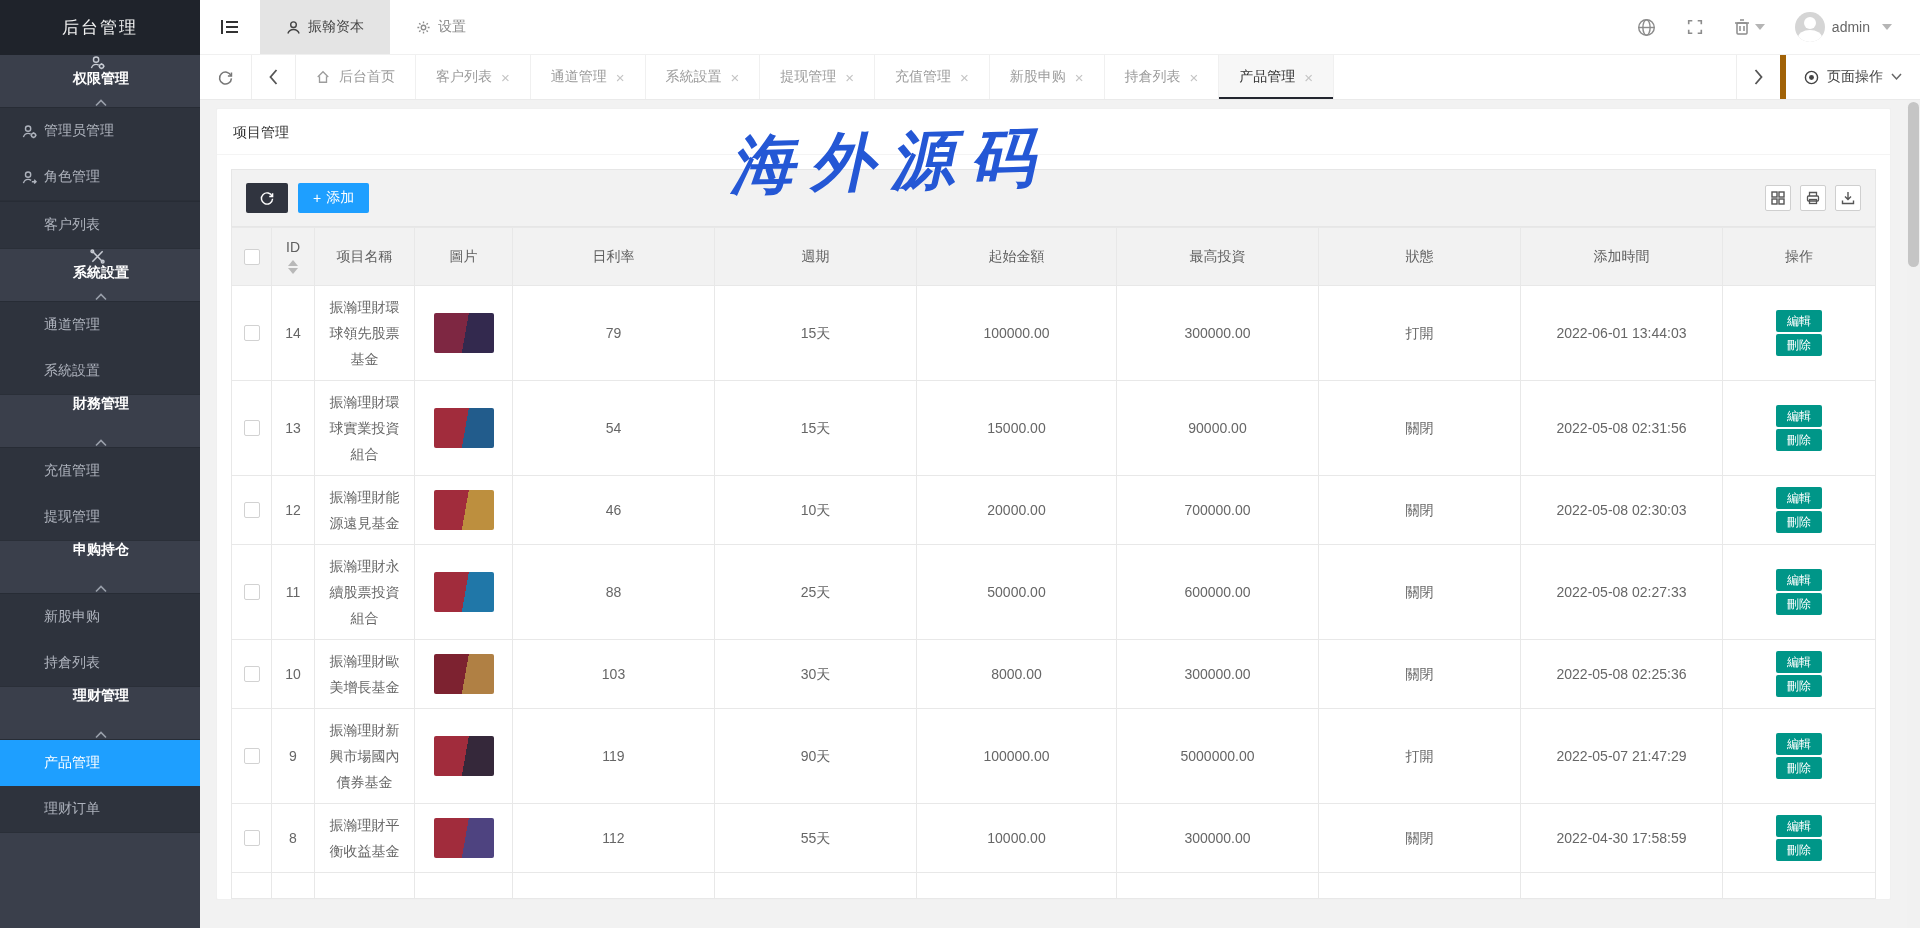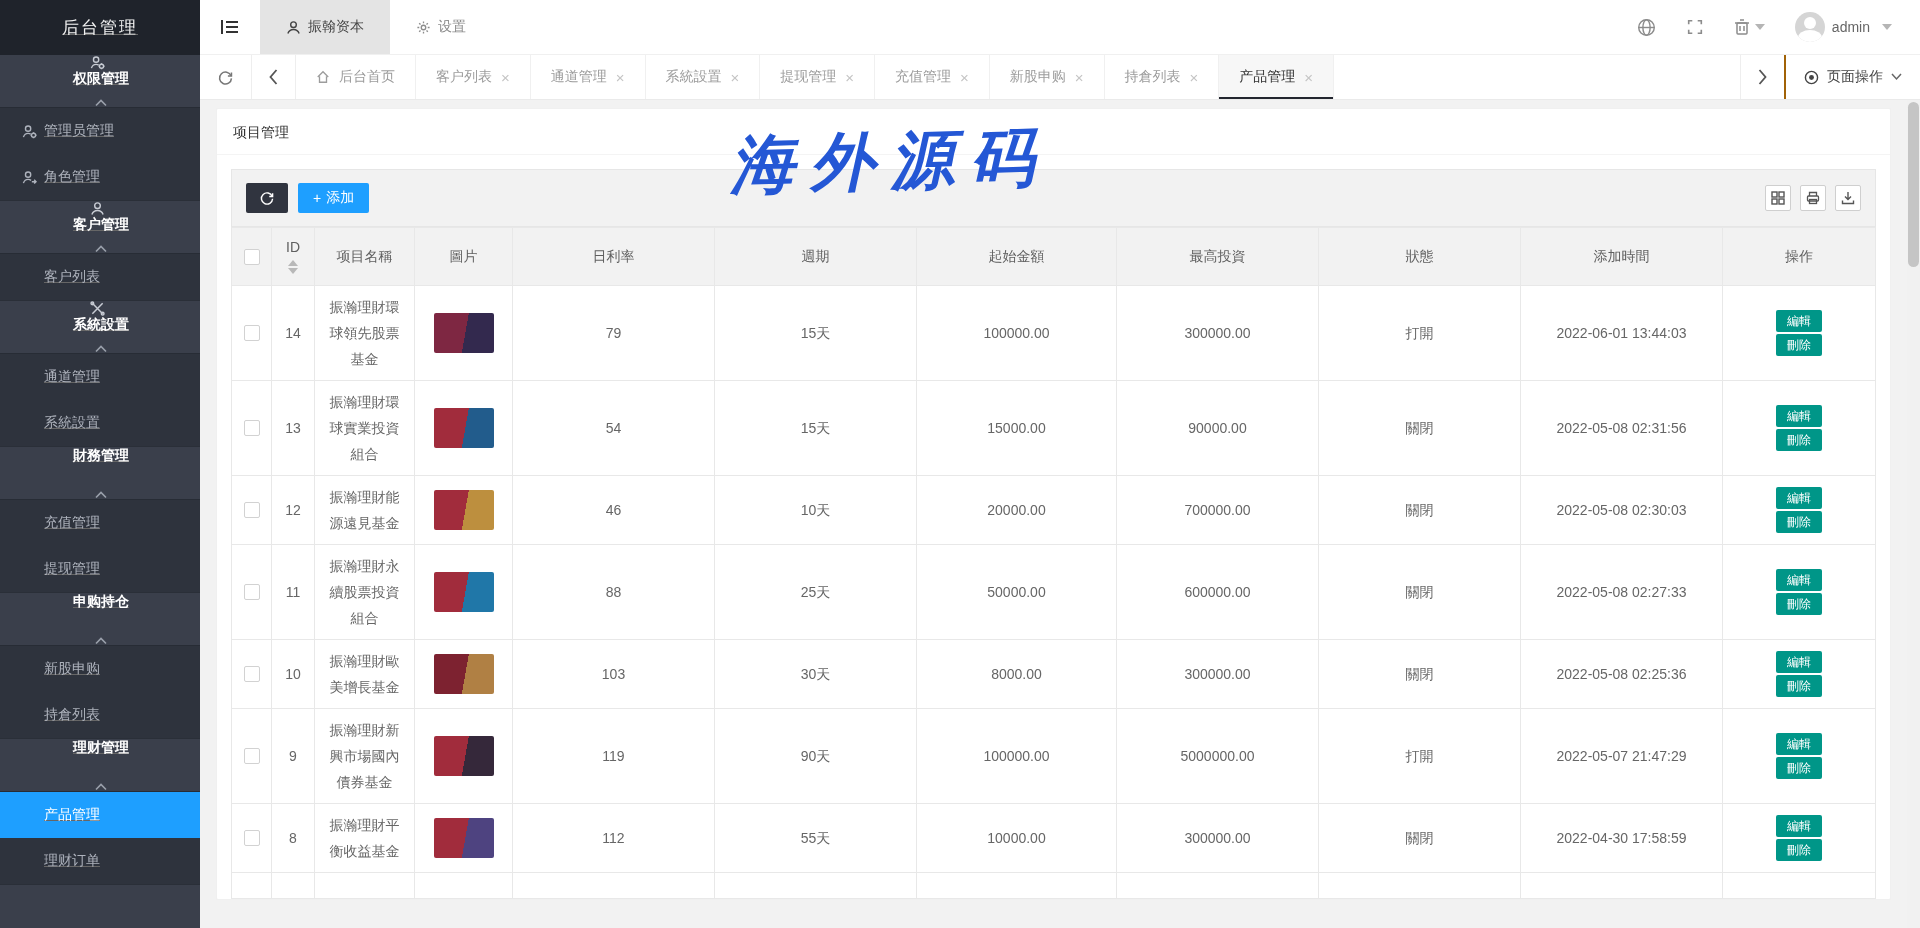--- a/index.html
+++ b/index.html
@@ -1,21 +1,21 @@
 <!DOCTYPE html>
 <html><head>
 <meta charset="utf-8">
 <style>
   * { box-sizing: border-box; margin: 0; padding: 0; }
   html,body { width:1920px; height:928px; overflow:hidden; }
   body { font-family: "Liberation Sans", "DejaVu Sans", sans-serif; font-size:14px; background:#fff; color:#666; }
   .app { position:relative; width:1920px; height:928px; overflow:hidden; }
 
   
-  .sidebar { position:absolute; left:0; top:0; bottom:0; width:200px; background:#3A3F4B; z-index:5;text-decoration:underline; }
+  .sidebar { position:absolute; left:0; top:0; bottom:0; width:200px; background:#3A3F4B; z-index:5; }
   .logo { height:55px; line-height:55px; text-align:center; background:#1F232B; color:#F2F2F2; font-size:17px; letter-spacing:2px; }
   .side-section { border-bottom:1px solid #2A2F38; }
   .side-header { height:52px; display:flex; align-items:center; padding:0 18px 0 20px; color:#fff; cursor:pointer;flex-direction:column; }
   .side-header .s-icon { width:22px; color:#C8CCD4; display:inline-flex; }
   .side-header .s-label { flex:1; font-weight:bold; font-size:14px; }
   .side-header .chev { color:#9AA0AB; display:inline-flex; }
   .side-items { background:#2E333D; border-top:1px solid #272C35; }
   .side-item { height:46px; display:flex; align-items:center; padding-left:44px; color:#AEB3BD; cursor:pointer; font-size:14px; }
   .side-item .s-icon { width:22px; margin-left:-22px; color:#AEB3BD; display:inline-flex; }
   .side-item.active { background:#1E9FFF; color:#fff; }
@@ -38,21 +38,21 @@
   .tabstrip { position:absolute; left:200px; right:0; top:55px; height:45px; background:#fff; border-bottom:1px solid #EAEAEA; display:flex; align-items:stretch; z-index:4; }
   .strip-cell { display:flex; align-items:center; justify-content:center; color:#777; cursor:pointer; }
   .cell-refresh { width:52px; border-right:1px solid #EEE; }
   .cell-prev { width:44px; border-right:1px solid #EEE; color:#555; }
   .tabs-flow { display:flex; align-items:stretch; flex:1; overflow:hidden; }
   .page-tab { display:flex; align-items:center; gap:9px; padding:0 20px; color:#9C9C9C; border-right:1px solid #F0F0F0; cursor:pointer; position:relative; white-space:nowrap; }
   .page-tab .x { color:#C4C4C4; font-size:15px; line-height:1; }
   .page-tab.active { background:#F7F7F7; color:#333; }
   .page-tab.active::after { content:""; position:absolute; left:0; right:0; bottom:0; height:2px; background:#23262F; }
   .cell-next { width:44px; border-left:1px solid #EEE; color:#555; }
-  .cell-ops { padding:0 18px; border-left:2px solid #a16207; color:#444; gap:8px; }
+  .cell-ops { padding:0 18px; border-left:6px solid #a16207; color:#444; gap:8px; }
 
   
   .page { position:absolute; left:200px; right:13px; top:100px; bottom:0; background:#F2F2F2; padding:8px 16px 0 16px; overflow:hidden; }
   .card { background:#fff; border:1px solid #F0F0F0; height:792px; overflow:hidden; border-radius:2px; }
   .card-title { height:46px; line-height:46px; padding-left:16px; color:#333; font-size:14px; border-bottom:1px solid #F4F4F4; }
   .card-body { padding:14px; }
   .toolbar { background:#F2F2F2; border:1px solid #E6E6E6; height:58px; display:flex; align-items:center; padding:0 14px; }
   .btn { border:none; border-radius:2px; color:#fff; cursor:pointer; font-size:14px; font-family:inherit; }
   .btn-refresh { width:42px; height:30px; background:#30343F; display:inline-flex; align-items:center; justify-content:center; }
   .btn-add { height:30px; padding:0 15px; background:#1E9FFF; margin-left:10px; display:inline-flex; align-items:center; gap:5px; }
@@ -121,34 +121,20 @@
                   <circle cx="6.5" cy="5" r="2.8"></circle>
                   <path d="M1.5 14c.9-2.7 2.8-4 5-4 1.2 0 2.3.4 3.2 1.1"></path>
                   <path d="M10.5 12.5h4.5M13 10.5l2 2-2 2"></path>
                 </svg>
               </span>
               <span>角色管理</span>
             </div>
           </div>
         </div>
         <div class="side-section">
-          <div class="side-header">
-            <span class="s-icon">
-              <svg width="15" height="15" viewBox="0 0 16 16" fill="none" stroke="currentColor" stroke-width="1.5">
-                <circle cx="8" cy="5" r="3"></circle>
-                <path d="M2 14.5c1-3 3.3-4.3 6-4.3s5 1.3 6 4.3"></path>
-              </svg>
-            </span>
-            <span class="s-label">客户管理</span>
-            <span class="chev">
-              <svg width="12" height="8" viewBox="0 0 12 8" fill="none" stroke="currentColor" stroke-width="1.6">
-                <path d="M1 6.5L6 1.5l5 5"></path>
-              </svg>
-            </span>
-          </div>
           <div class="side-items">
             <div class="side-item">
               <span>客户列表</span>
             </div>
           </div>
         </div>
         <div class="side-section">
           <div class="side-header">
             <span class="s-icon">
               <svg width="15" height="15" viewBox="0 0 16 16" fill="none" stroke="currentColor" stroke-width="1.6">

